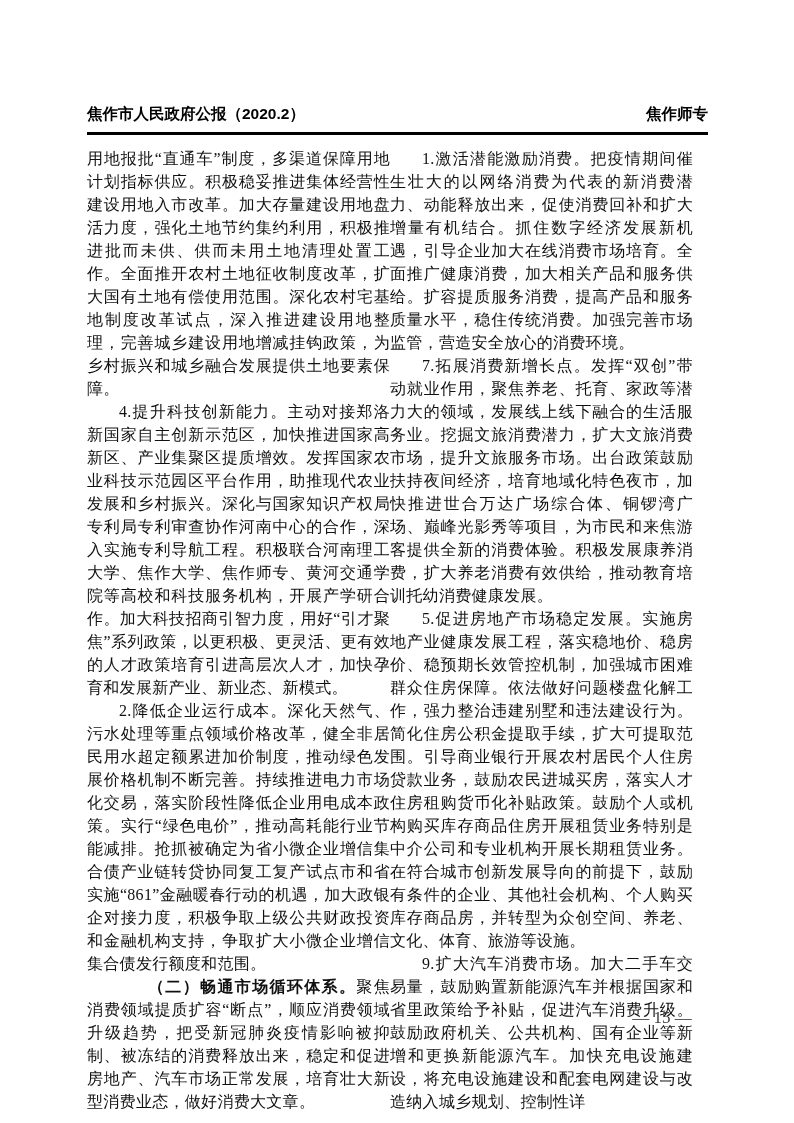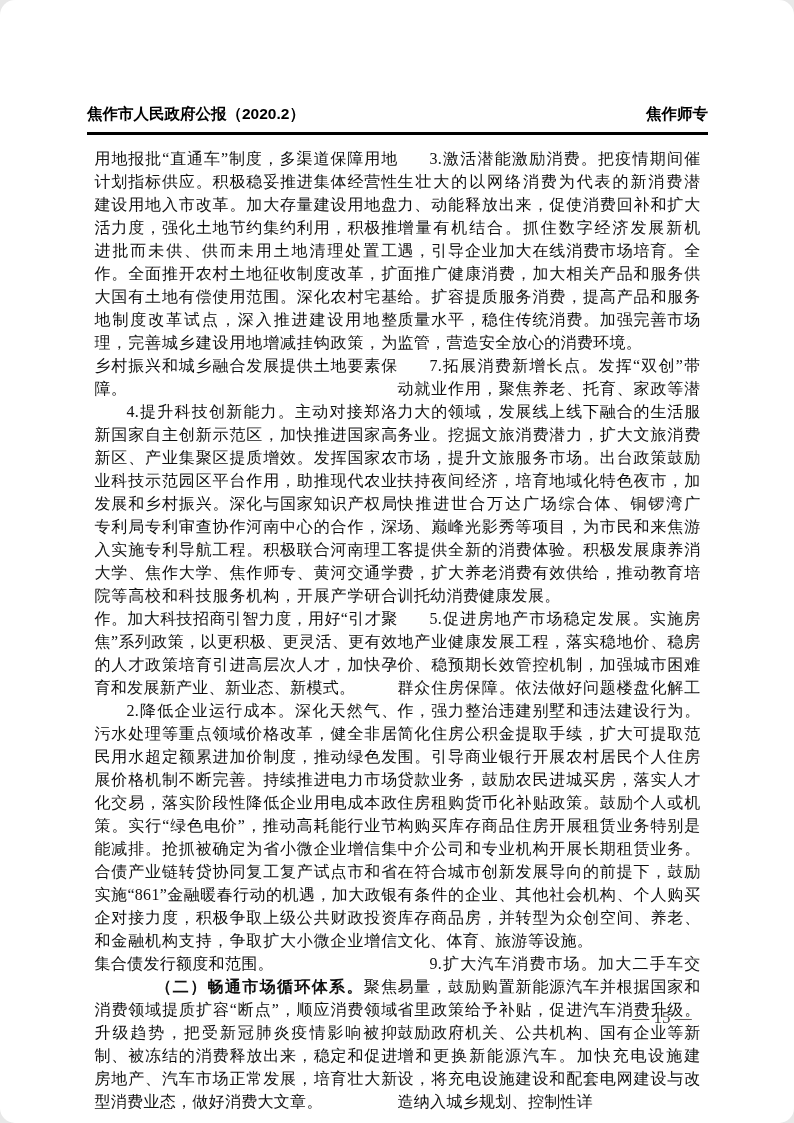--- a/index.html
+++ b/index.html
@@ -6,21 +6,20 @@
   html, body { background: #e8e8e8; }
   .page {
     position: relative;
     width: 794px;
     height: 1123px;
     margin: 0 auto;
     background: #ffffff;
     font-family: "Liberation Serif", "DejaVu Serif", serif;
     color: #111111;
     overflow: hidden;
-    border-radius: 15px;
   }
   .content {
     position: absolute;
     left: 87px;
     right: 86px;
     top: 104px;
   }
   .header-bar {
     display: flex;
     justify-content: space-between;
@@ -31,21 +30,21 @@
     color: #000000;
     padding-bottom: 7px;
   }
   .header-rule {
     height: 3px;
     background: #000000;
     margin-bottom: 12px;
   }
   .columns {
     display: flex;
-    justify-content: center;
+    justify-content: flex-start;
   }
   .col {
     width: 303px;
     font-size: 16px;
     line-height: 23px;
     text-align: justify;
     text-justify: inter-ideograph;
     letter-spacing: 0.3px;
   }
   .para { text-indent: 2em; }
@@ -80,21 +79,21 @@
     <div class="columns">
 
       <div class="col">
         <p class="para no-indent"><span>用地报批“直通车”制度，多渠道保障用地计划指标供应。积极稳妥推进集体经营性建设用地入市改革。加大存量建设用地盘活力度，强化土地节约集约利用，积极推进批而未供、供而未用土地清理处置工作。全面推开农村土地征收制度改革，扩大国有土地有偿使用范围。深化农村宅基地制度改革试点，深入推进建设用地整理，完善城乡建设用地增减挂钩政策，为乡村振兴和城乡融合发展提供土地要素保障。</span></p>
         <p class="para"><span>4.提升科技创新能力。主动对接郑洛新国家自主创新示范区，加快推进国家高新区、产业集聚区提质增效。发挥国家农业科技示范园区平台作用，助推现代农业发展和乡村振兴。深化与国家知识产权局专利局专利审查协作河南中心的合作，深入实施专利导航工程。积极联合河南理工大学、焦作大学、焦作师专、黄河交通学院等高校和科技服务机构，开展产学研合作。加大科技招商引智力度，用好“引才聚焦”系列政策，以更积极、更灵活、更有效的人才政策培育引进高层次人才，加快孕育和发展新产业、新业态、新模式。</span></p>
         <p class="para"><span>2.降低企业运行成本。深化天然气、污水处理等重点领域价格改革，健全非居民用水超定额累进加价制度，推动绿色发展价格机制不断完善。持续推进电力市场化交易，落实阶段性降低企业用电成本政策。实行“绿色电价”，推动高耗能行业节能减排。抢抓被确定为省小微企业增信集合债产业链转贷协同复工复产试点市和省实施“861”金融暖春行动的机遇，加大政银企对接力度，积极争取上级公共财政投资和金融机构支持，争取扩大小微企业增信集合债发行额度和范围。</span></p>
         <p class="para"><span class="lead">（二）畅通市场循环体系。</span><span>聚焦消费领域提质扩容“断点”，顺应消费领域升级趋势，把受新冠肺炎疫情影响被抑制、被冻结的消费释放出来，稳定和促进房地产、汽车市场正常发展，培育壮大新型消费业态，做好消费大文章。</span></p>
       </div>
 
       <div class="col">
-        <p class="para"><span>3.激活潜能激励消费。把疫情期间催生壮大的以网络消费为代表的新消费潜力、动能释放出来，促使消费回补和扩大增量有机结合。抓住数字经济发展新机遇，引导企业加大在线消费市场培育。全面推广健康消费，加大相关产品和服务供给。扩容提质服务消费，提高产品和服务质量水平，稳住传统消费。加强完善市场监管，营造安全放心的消费环境。</span></p>
+        <p class="para"><span>1.激活潜能激励消费。把疫情期间催生壮大的以网络消费为代表的新消费潜力、动能释放出来，促使消费回补和扩大增量有机结合。抓住数字经济发展新机遇，引导企业加大在线消费市场培育。全面推广健康消费，加大相关产品和服务供给。扩容提质服务消费，提高产品和服务质量水平，稳住传统消费。加强完善市场监管，营造安全放心的消费环境。</span></p>
         <p class="para"><span>7.拓展消费新增长点。发挥“双创”带动就业作用，聚焦养老、托育、家政等潜力大的领域，发展线上线下融合的生活服务业。挖掘文旅消费潜力，扩大文旅消费市场，提升文旅服务市场。出台政策鼓励扶持夜间经济，培育地域化特色夜市，加快推进世合万达广场综合体、铜锣湾广场、巅峰光影秀等项目，为市民和来焦游客提供全新的消费体验。积极发展康养消费，扩大养老消费有效供给，推动教育培训托幼消费健康发展。</span></p>
         <p class="para"><span>5.促进房地产市场稳定发展。实施房地产业健康发展工程，落实稳地价、稳房价、稳预期长效管控机制，加强城市困难群众住房保障。依法做好问题楼盘化解工作，强力整治违建别墅和违法建设行为。简化住房公积金提取手续，扩大可提取范围。引导商业银行开展农村居民个人住房贷款业务，鼓励农民进城买房，落实人才住房租购货币化补贴政策。鼓励个人或机构购买库存商品住房开展租赁业务特别是中介公司和专业机构开展长期租赁业务。在符合城市创新发展导向的前提下，鼓励有条件的企业、其他社会机构、个人购买库存商品房，并转型为众创空间、养老、文化、体育、旅游等设施。</span></p>
         <p class="para"><span>9.扩大汽车消费市场。加大二手车交易量，鼓励购置新能源汽车并根据国家和省里政策给予补贴，促进汽车消费升级。鼓励政府机关、公共机构、国有企业等新增和更换新能源汽车。加快充电设施建设，将充电设施建设和配套电网建设与改造纳入城乡规划、控制性详</span></p>
       </div>
 
     </div>
   </div>
 
   <div class="page-number">— 15 —</div>
 </div>

